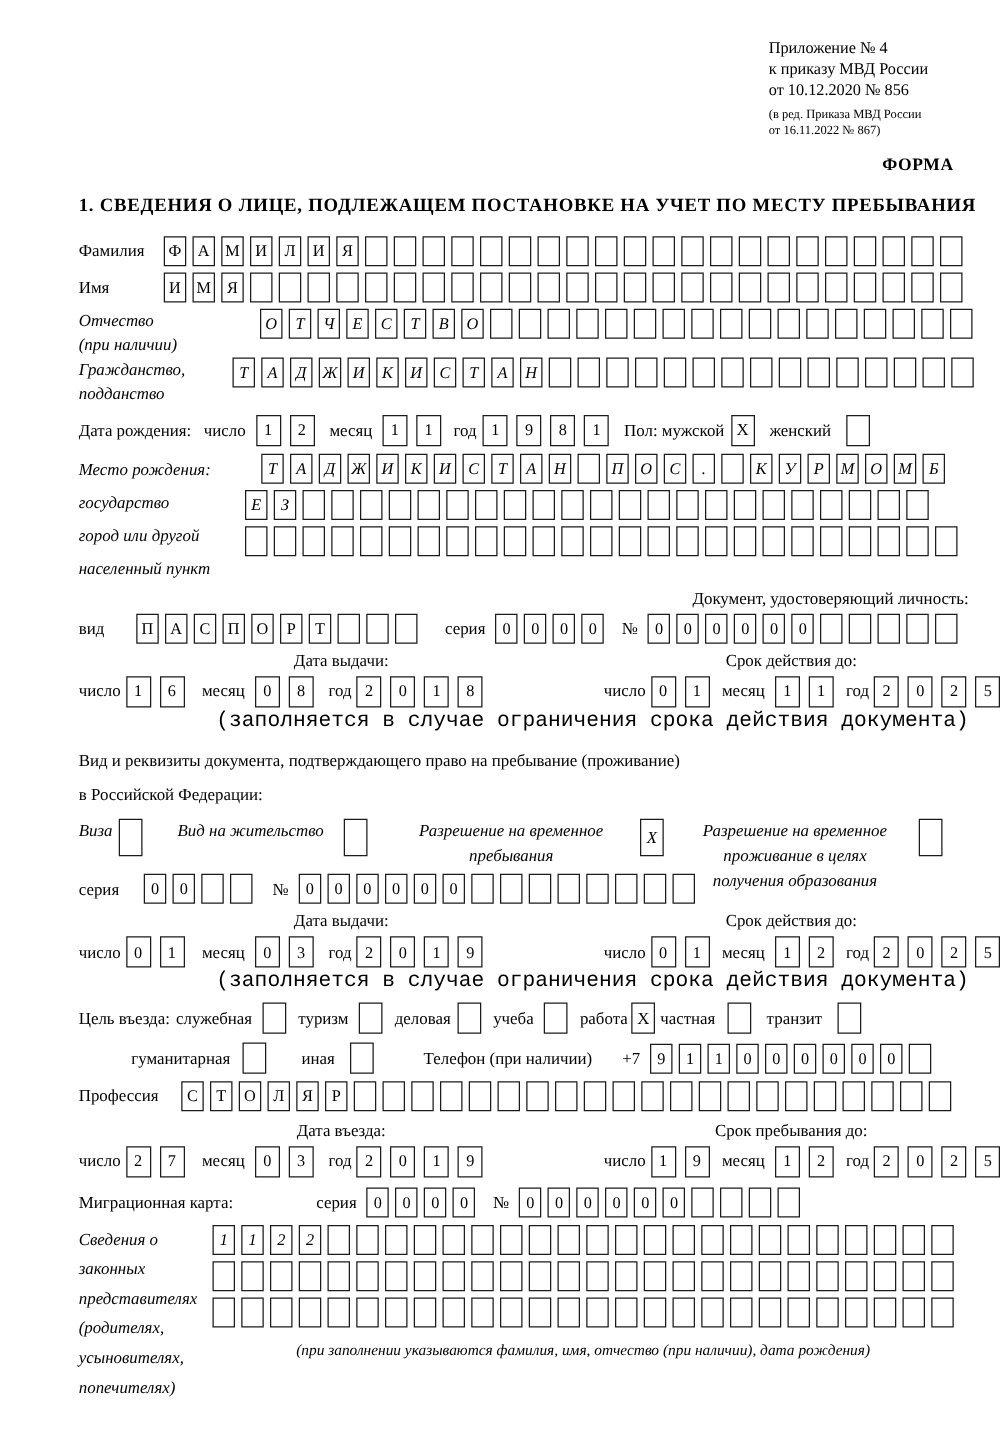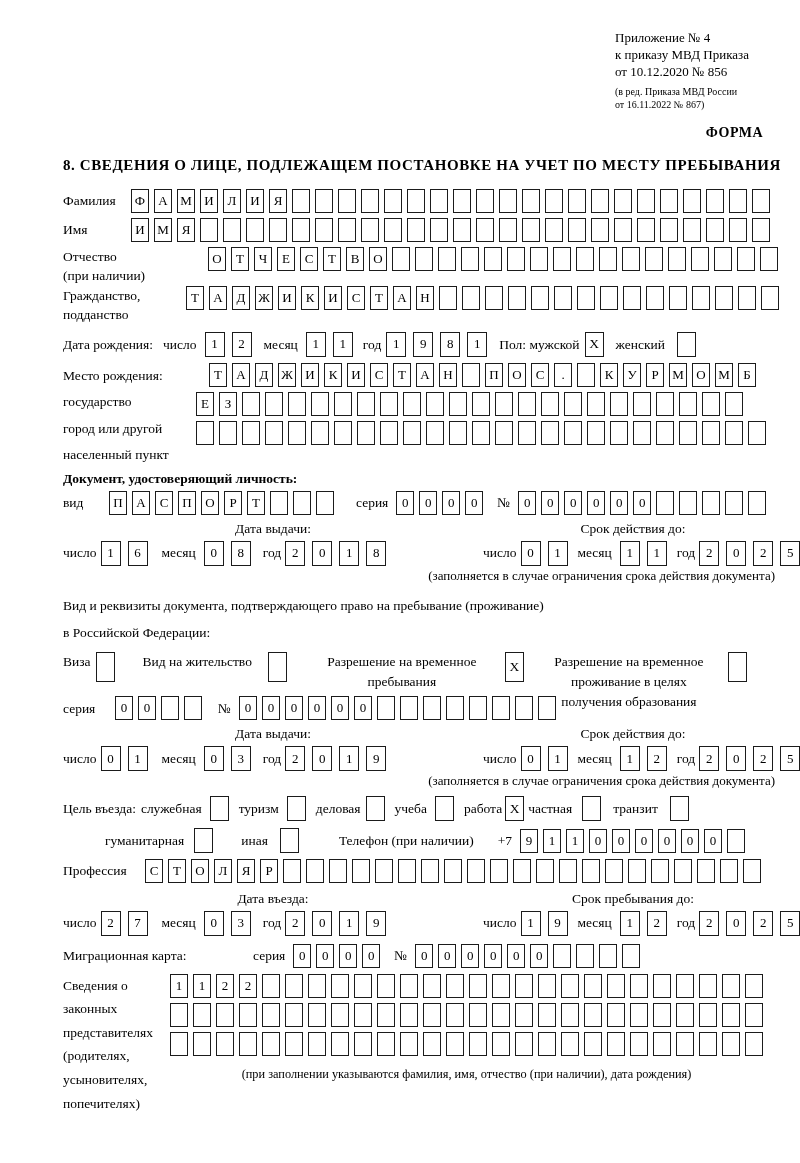--- a/index.html
+++ b/index.html
@@ -7,60 +7,60 @@
        font-family:"Liberation Serif","DejaVu Serif",serif;font-size:13.5px;}
   .page{padding:30px 25px 0 63px;}
   .annex{margin-left:552px;line-height:1.3;font-size:13px;}
   .annex .small{font-size:10px;}
   .annex .gap{margin-top:4px;}
   .forma{margin-top:14px;text-align:right;padding-right:12px;font-weight:bold;font-size:14px;letter-spacing:.5px;}
   .title{margin-top:12px;text-align:center;font-weight:bold;font-size:15.5px;line-height:1.5;letter-spacing:.3px;}
   .tblank{display:inline-block;width:58px;border-bottom:2px solid #222;margin-left:10px;vertical-align:baseline;}
   .s1head{margin-top:16px;font-weight:bold;font-size:15px;letter-spacing:.6px;white-space:nowrap;}
   .frow{display:flex;align-items:center;}
-  .top{align-items:flex-start;}
+  .top{align-items:flex-start;font-style:italic;}
   .lab{flex:none;line-height:1.45;}
   .cells{display:inline-flex;gap:5px;flex:none;}
   .cell{width:18px;height:24px;border:1.6px solid #1b1b1b;box-sizing:border-box;
         display:inline-flex;align-items:center;justify-content:center;font-size:13px;flex:none;}
   .dcells{gap:7px;}
   .dcell{width:20px;height:25px;}
   .box{width:19px;height:25px;border:1.6px solid #1b1b1b;box-sizing:border-box;
        display:inline-flex;align-items:center;justify-content:center;font-size:13.5px;flex:none;}
   .bigbox{height:30px;}
   .colcells{display:flex;flex-direction:column;gap:5px;}
-  .center-h{text-align:left;font-weight:bold;margin-top:3px;}
+  .center-h{text-align:right;font-weight:normal;margin-top:3px;}
   .twocol{display:flex;margin-top:5px;}
   .half-l{width:420px;flex:none;}
   .half-r{width:300px;flex:none;}
   .subhead{text-align:center;line-height:1.3;}
   .daterow{display:flex;align-items:center;margin-top:3px;}
-  .note{text-align:right;font-size:13px;margin-top:2px;}
+  .note{text-align:right;font-size:17px;margin-top:2px;font-family:Liberation Mono, monospace;}
   .ml8{margin-left:8px;} .ml10{margin-left:10px;} .ml12{margin-left:12px;} .ml14{margin-left:14px;}
   .ml16{margin-left:16px;} .ml22{margin-left:22px;} .ml28{margin-left:28px;}
   .cklabel{line-height:1.5;text-align:center;flex:none;}
   .repnote{font-size:12.3px;text-align:center;margin-top:6px;}
 </style>
 </head>
 <body>
 
 <div class="page">
 
   <div class="annex">
     <div>Приложение № 4</div>
-    <div>к приказу МВД Приказа</div>
+    <div>к приказу МВД России</div>
     <div>от 10.12.2020 № 856</div>
     <div class="small gap">(в ред. Приказа МВД России</div>
     <div class="small">от 16.11.2022 № 867)</div>
   </div>
 
   <div class="forma">ФОРМА</div>
 
 
-  <div class="s1head">8. СВЕДЕНИЯ О ЛИЦЕ, ПОДЛЕЖАЩЕМ ПОСТАНОВКЕ НА УЧЕТ ПО МЕСТУ ПРЕБЫВАНИЯ</div>
+  <div class="s1head">1. СВЕДЕНИЯ О ЛИЦЕ, ПОДЛЕЖАЩЕМ ПОСТАНОВКЕ НА УЧЕТ ПО МЕСТУ ПРЕБЫВАНИЯ</div>
 
   <div class="frow" style="margin-top:15px;">
     <span class="lab" style="width:68px;">Фамилия</span>
     <span class="cells">
         <span class="cell">Ф</span>
         <span class="cell">А</span>
         <span class="cell">М</span>
         <span class="cell">И</span>
         <span class="cell">Л</span>
         <span class="cell">И</span>

